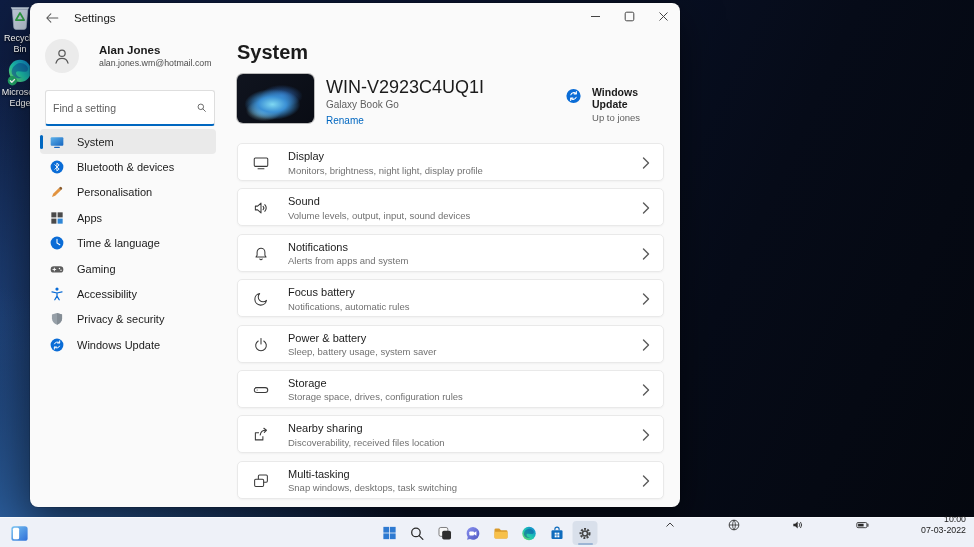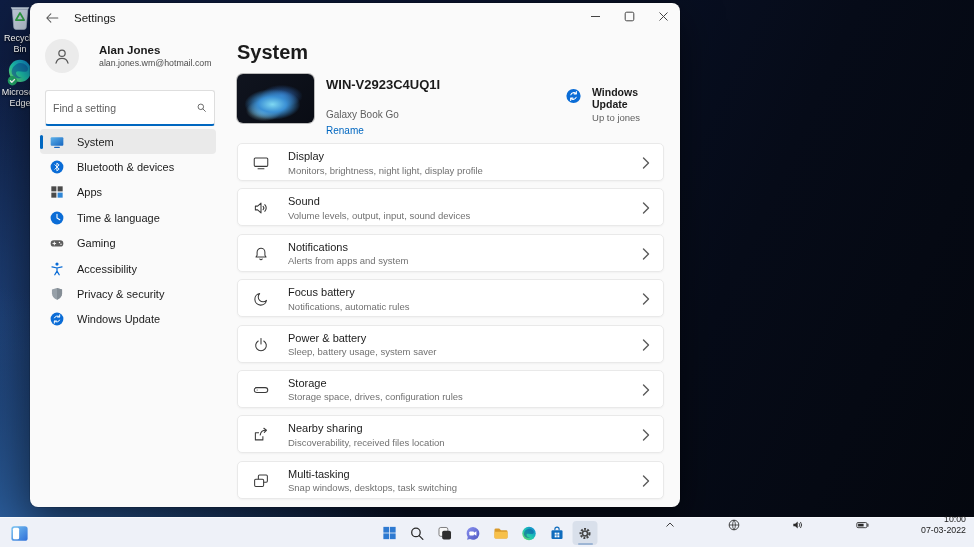--- a/index.html
+++ b/index.html
@@ -51,22 +51,22 @@
   .page-title { position:absolute; left:0; top:8px; font-size:20px; font-weight:600; color:#1b1b1b; }
   .device-row { position:absolute; left:0; top:41px; width:427px; height:50px; }
   .thumb { position:absolute; left:0; top:0; width:77px; height:49px; border-radius:6px;
     background:
       radial-gradient(40px 22px at 46% 62%, #7fd8f2 0%, #3a8fd4 35%, rgba(10,30,70,0) 70%),
       radial-gradient(30px 16px at 58% 45%, #2f6fc0 0%, rgba(10,25,60,0) 70%),
       radial-gradient(24px 14px at 35% 75%, #9adfef 0%, rgba(10,25,60,0) 75%),
       linear-gradient(135deg, #10141f 0%, #090c14 100%);
     box-shadow:0 0 0 1px rgba(0,0,0,.25); }
   .dev-info { position:absolute; left:89px; top:3px; }
-  .dev-name { font-size:13px; font-weight:bold; color:#1b1b1b; }
-  .dev-model { font-size:10px; color:#5f5f5f; margin-top:17px; }
+  .dev-name { font-size:18px; font-weight:normal; color:#1b1b1b; }
+  .dev-model { font-size:10px; color:#5f5f5f; margin-top:1px; }
   .dev-rename { font-size:10px; color:#0067c0; margin-top:2.5px; cursor:pointer; display:inline-block; }
   .upd-block { position:absolute; left:328px; top:12px; display:flex; align-items:flex-start; cursor:pointer; }
   .upd-text { margin-left:10px; }
   .upd-title { font-size:10.5px; font-weight:bold; color:#1b1b1b; }
   .upd-status { font-size:9.5px; color:#5f5f5f; margin-top:2px; }
 
   .cards { position:absolute; left:0; top:110px; width:427px; display:flex; flex-direction:column; gap:7.4px; }
   .card { position:relative; height:38px; background:#fff; border:1px solid #e9e9e9; border-radius:5px;
     box-shadow:0 1px 2px rgba(0,0,0,.04); cursor:pointer; }
   .card .cico { position:absolute; left:14px; top:10px; width:18px; height:18px; }
@@ -192,20 +192,29 @@
         <span class="nico">
           <svg width="16" height="16" viewBox="0 0 24 24">
               <circle cx="12" cy="12" r="9.6" fill="#0a6cd6"></circle>
           <path d="M8.8 8.6l6.4 6.6-3.4 2.6V6.2l3.4 2.6-6.4 6.6" stroke="#fff" stroke-width="1.3" fill="none" stroke-linejoin="round" stroke-linecap="round"></path>
             </svg>
         </span>
         <span class="nlabel">Bluetooth &amp; devices</span>
       </div>
 
 
+      <div class="nav-item">
+        <span class="nico">
+          <svg width="16" height="16" viewBox="0 0 24 24">
+              <path d="M4.5 19.5l1.7-4.8 8.6-8.6 3.1 3.1-8.6 8.6z" fill="#e2933f"></path>
+          <path d="M14.8 6.1l3.1 3.1 1.4-1.4a1.7 1.7 0 0 0 0-2.4l-.7-.7a1.7 1.7 0 0 0-2.4 0z" fill="#8a5a2a"></path>
+            </svg>
+        </span>
+        <span class="nlabel">Personalisation</span>
+      </div>
 
       <div class="nav-item">
         <span class="nico">
           <svg width="16" height="16" viewBox="0 0 24 24">
               <rect x="3.5" y="3.5" width="7.6" height="7.6" fill="#4a4a4a"></rect>
               <rect x="12.9" y="3.5" width="7.6" height="7.6" fill="#4a4a4a"></rect>
               <rect x="3.5" y="12.9" width="7.6" height="7.6" fill="#4a4a4a"></rect>
               <rect x="12.9" y="12.9" width="7.6" height="7.6" fill="#2f86d6"></rect>
             </svg>
         </span>

